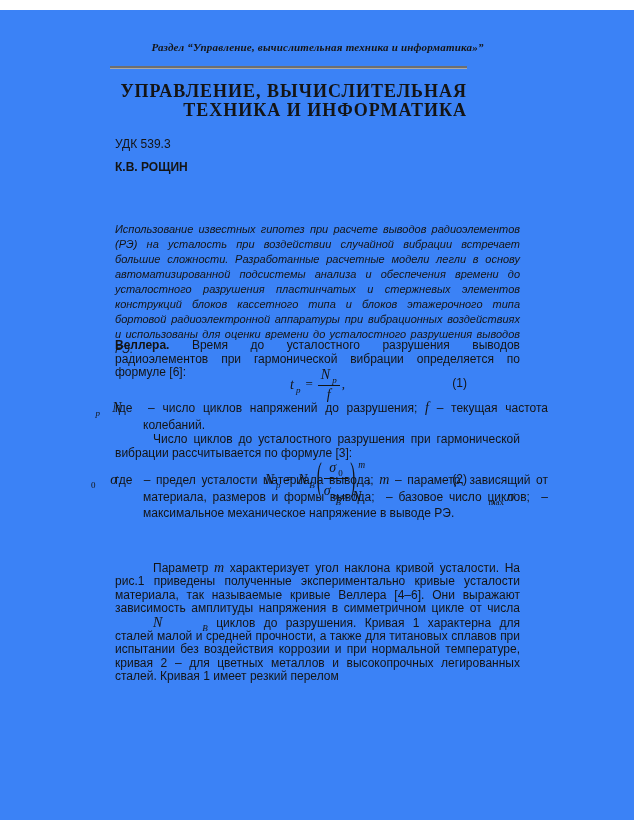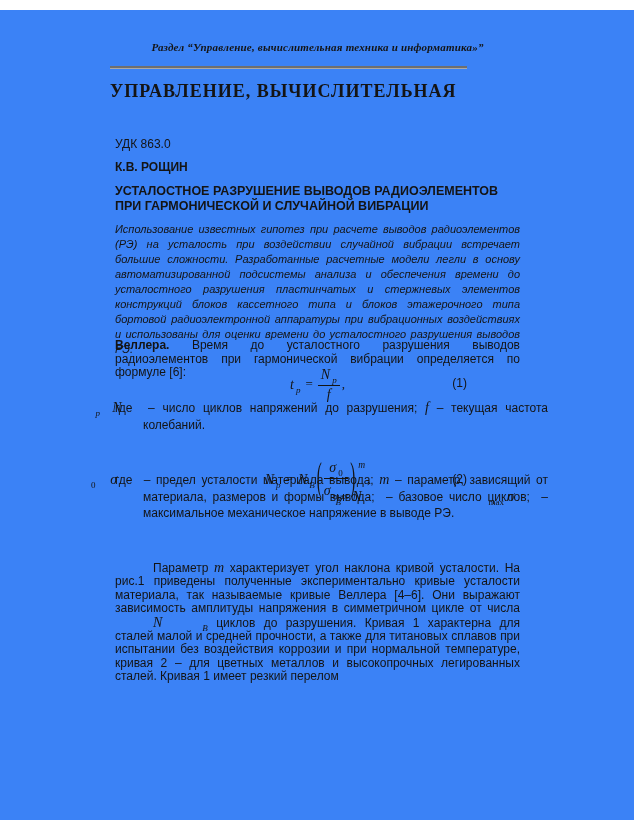--- a/index.html
+++ b/index.html
@@ -31,21 +31,21 @@
     width: 357px;
     height: 2px;
     background: #6f6f6f;
     border-bottom: 1px solid #aaaaaa;
   }
   .section-title {
     position: absolute;
     left: 110px;
     top: 72px;
     width: 357px;
-    text-align: left;
+    text-align: right;
     font-family: "Liberation Serif", serif;
     font-weight: bold;
     font-size: 18px;
     line-height: 19px;
     letter-spacing: 1px;
   }
   .udc { top: 127px; font-size: 12px; }
   .author { top: 150px; font-size: 12px; font-weight: bold; }
   .article-title { top: 174px; font-size: 12.5px; font-weight: bold; line-height: 14.5px; }
 
@@ -133,30 +133,27 @@
 <body>
 
 <div class="page">
 
   <div class="abs running-header">Раздел “Управление, вычислительная техника и информатика»”</div>
 
   <div class="rule"></div>
 
   <div class="section-title">
     <div>УПРАВЛЕНИЕ, ВЫЧИСЛИТЕЛЬНАЯ</div>
+    <div>ТЕХНИКА И ИНФОРМАТИКА</div>
   </div>
 
-  <div class="abs udc">УДК 863.0</div>
+  <div class="abs udc">УДК 539.3</div>
 
   <div class="abs author">К.В. РОЩИН</div>
 
-  <div class="abs article-title">
-    <div>УСТАЛОСТНОЕ РАЗРУШЕНИЕ ВЫВОДОВ РАДИОЭЛЕМЕНТОВ</div>
-    <div>ПРИ ГАРМОНИЧЕСКОЙ И СЛУЧАЙНОЙ ВИБРАЦИИ</div>
-  </div>
 
   <div class="abs abstract">
     <p>Использование известных гипотез при расчете выводов радиоэлементов (РЭ) на усталость при воздействии случайной вибрации встречает большие сложности. Разработанные расчетные модели легли в основу автоматизированной подсистемы анализа и обеспечения времени до усталостного разрушения пластинчатых и стержневых элементов конструкций блоков кассетного типа и блоков этажерочного типа бортовой радиоэлектронной аппаратуры при вибрационных воздействиях и использованы для оценки времени до усталостного разрушения выводов РЭ.</p>
   </div>
 
   <div class="abs body-text intro"><span class="lead-bold">Веллера.</span><span> Время до усталостного разрушения выводов радиоэлементов при гармонической вибрации определяется по формуле [6]:</span></div>
 
   <div class="abs equation eq1">
     <span class="eq-body">
       <span class="mgroup"><span class="mi">t</span><span class="msub">p</span></span>
@@ -165,20 +162,21 @@
         <span class="top"><span class="mi">N</span><span class="msub">p</span></span>
         <span class="bot mi">f</span>
       </span>
       <span class="eq-comma">,</span>
     </span>
     <span class="eq-label">(1)</span>
   </div>
 
   <div class="abs body-text hang where1"><span>где </span><span class="mgroup"><span class="mi">N</span><span class="msub">p</span></span><span> – число циклов напряжений до разрушения; </span><span class="mi">f</span><span> – текущая частота колебаний.</span></div>
 
+  <div class="abs body-text para2">Число циклов до усталостного разрушения при гармонической вибрации рассчитывается по формуле [3]:</div>
 
   <div class="abs equation eq2">
     <span class="eq-body">
       <span class="mgroup"><span class="mi">N</span><span class="msub">p</span></span>
       <span class="eq-op">=</span>
       <span class="mgroup"><span class="mi">N</span><span class="msub">B</span></span>
       <span class="paren">(</span>
       <span class="frac">
         <span class="top"><span class="mi">σ</span><span class="msub rm">0</span></span>
         <span class="bot"><span class="mi">σ</span><span class="msub rm">max</span></span>

